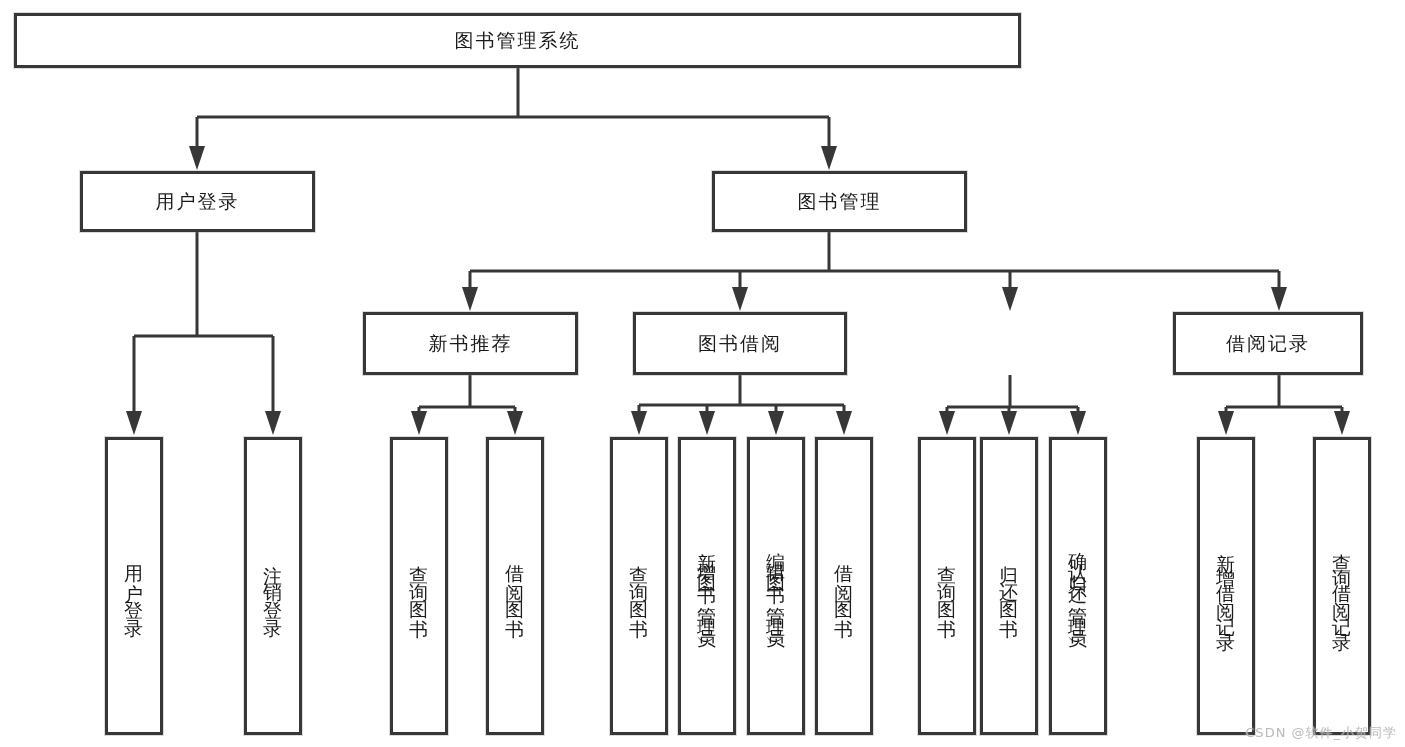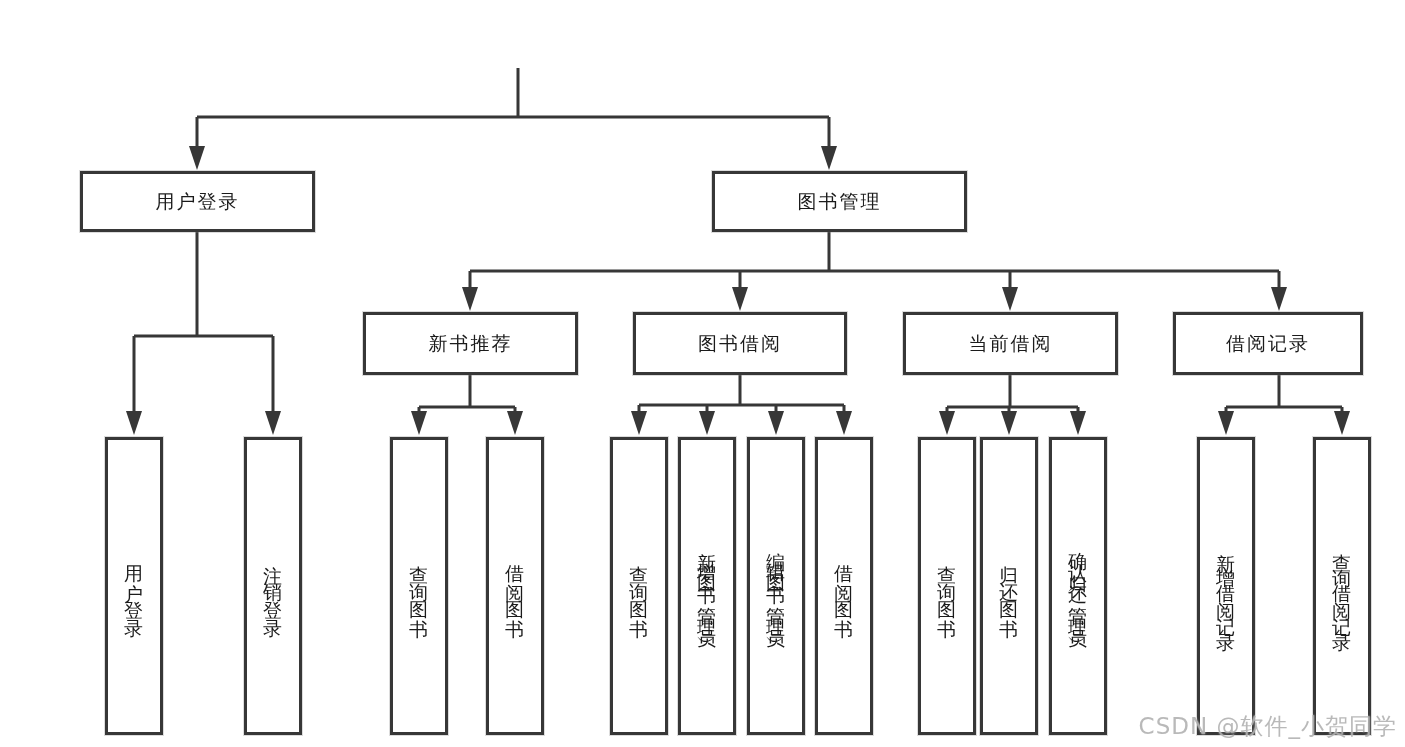--- a/index.html
+++ b/index.html
@@ -28,21 +28,21 @@
     font-size:19px;
     line-height:1;
     letter-spacing:12px;
   }
   .v4{letter-spacing:18px;}
   .v6{letter-spacing:16px;}
   .v9{letter-spacing:11px;}
   .watermark{
     position:absolute;
     right:8px;bottom:5px;
-    font-size:23px;
+    font-size:13px;
     letter-spacing:1px;
     color:rgba(168,168,168,0.8);
     text-shadow:0 0 2px rgba(255,255,255,.9);
     z-index:10;
     white-space:nowrap;
   }
 </style>
 </head>
 <body>
 
@@ -84,36 +84,36 @@
       <polygon points="1001,411 1017,411 1009,435" fill="#373737" stroke="none"></polygon>
       <polygon points="1070,411 1086,411 1078,435" fill="#373737" stroke="none"></polygon>
     </g>
     <g stroke="#373737" stroke-width="3">
       <path d="M1279,375 V407 M1226,407 H1342 M1226,407 V413 M1342,407 V413"></path>
       <polygon points="1218,411 1234,411 1226,435" fill="#373737" stroke="none"></polygon>
       <polygon points="1334,411 1350,411 1342,435" fill="#373737" stroke="none"></polygon>
     </g>
   </svg>
 
+  <div class="node hnode" style="left:14px;top:13px;width:1007px;height:55px">
+    <span>图书管理系统</span>
+  </div>
 
   <div class="node hnode" style="left:80px;top:171px;width:235px;height:61px">
     <span>用户登录</span>
   </div>
   <div class="node hnode" style="left:712px;top:171px;width:255px;height:61px">
     <span>图书管理</span>
   </div>
 
   <div class="node hnode" style="left:633px;top:312px;width:214px;height:63px">
     <span>图书借阅</span>
   </div>
   <div class="node hnode" style="left:363px;top:312px;width:215px;height:63px">
     <span>新书推荐</span>
-  </div>
-  <div class="node hnode" style="left:903px;top:312px;width:215px;height:63px">
-    <span>当前借阅</span>
   </div>
   <div class="node hnode" style="left:1173px;top:312px;width:190px;height:63px">
     <span>借阅记录</span>
   </div>
 
   <div class="node vnode v4" style="left:105px;top:437px;width:58px;height:298px">
     <span>用户登录</span>
   </div>
   <div class="node vnode v4" style="left:244px;top:437px;width:58px;height:298px">
     <span>注销登录</span>

